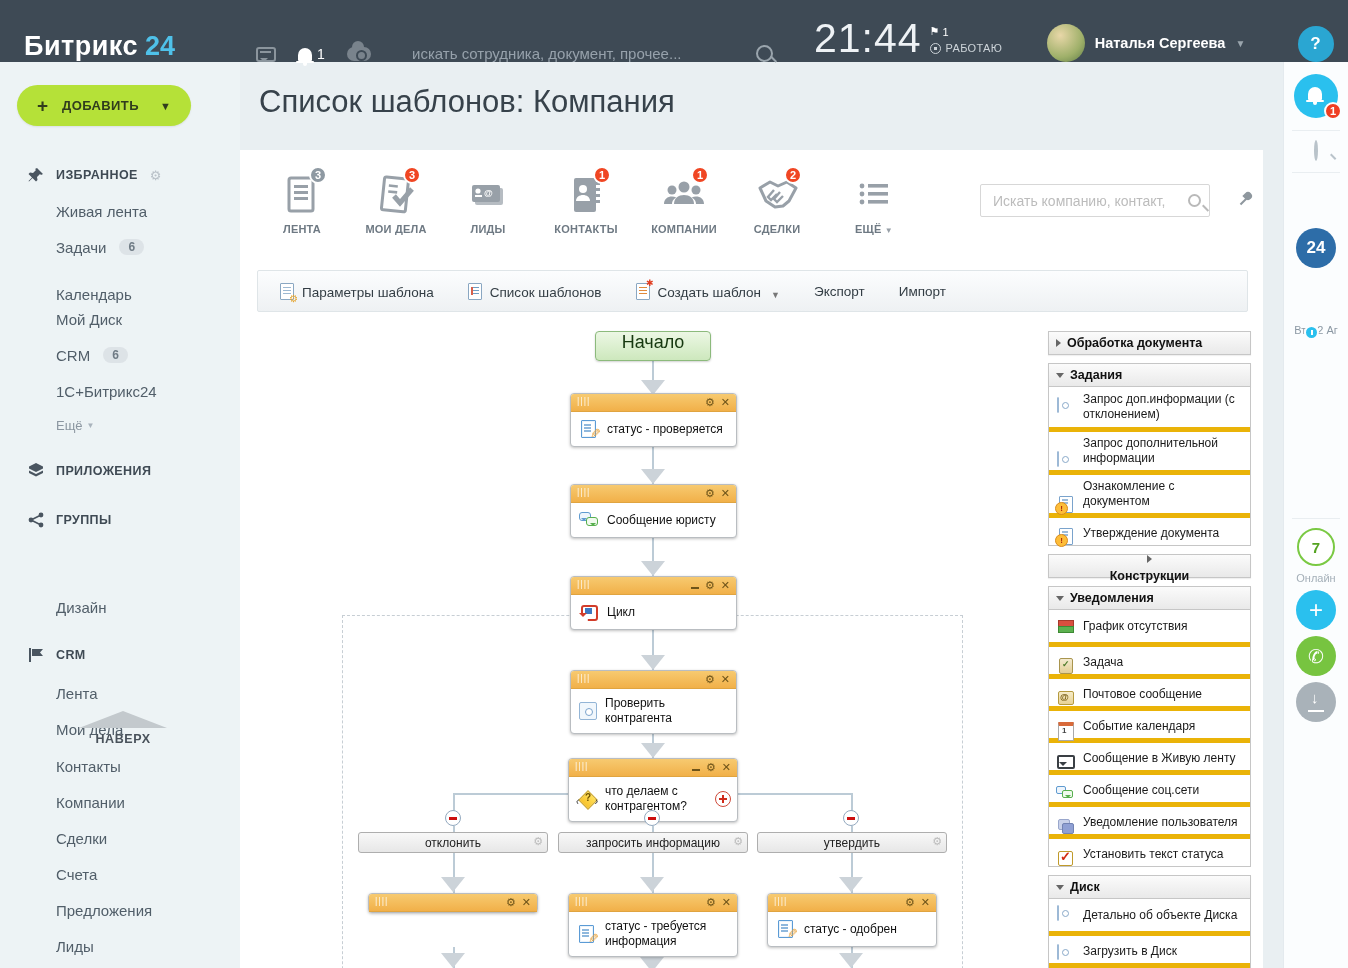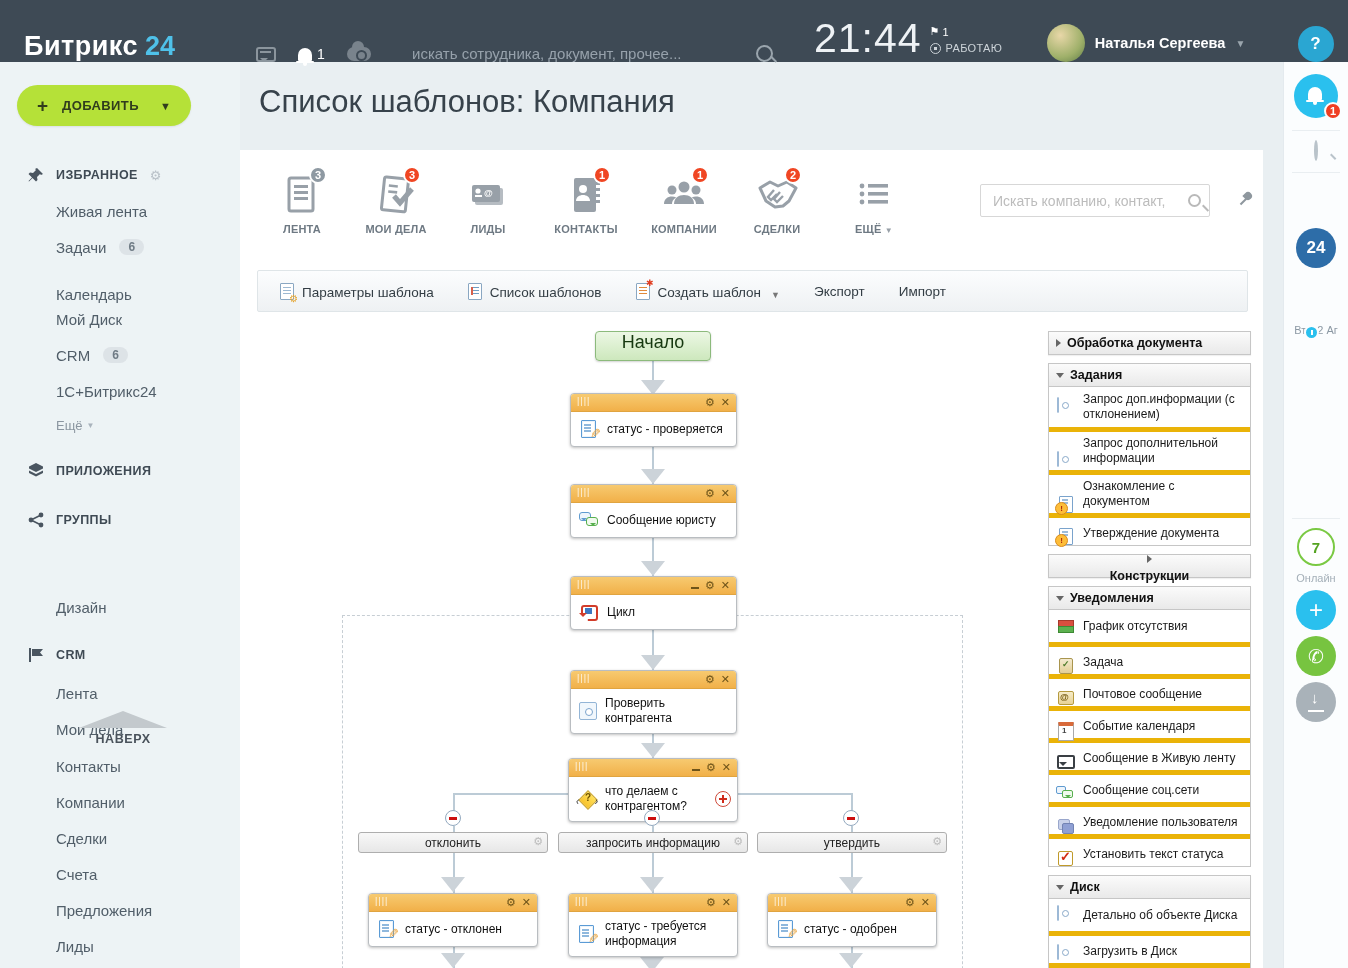--- a/index.html
+++ b/index.html
@@ -642,28 +642,20 @@
             <span class="bgear">⚙</span>
         </div>
 
         <div class="fnode" style="left:128px;top:581px;width:170px;">
           <div class="fnode-head">
             <span class="grip">||||</span>
               <span class="head-sp"></span>
             <span class="hbtn">⚙</span>
               <span class="hbtn">✕</span>
           </div>
-          <div class="fnode-body">
-            <span class="fic fic-doc">
-                <i></i>
-                <i></i>
-                <i></i>
-              </span>
-            <span class="txt">статус - отклонен</span>
-          </div>
         </div>
 
         <div class="fnode" style="left:328px;top:581px;width:170px;">
           <div class="fnode-head">
             <span class="grip">||||</span>
               <span class="head-sp"></span>
             <span class="hbtn">⚙</span>
               <span class="hbtn">✕</span>
           </div>
           <div class="fnode-body" style="max-width:168px;">

